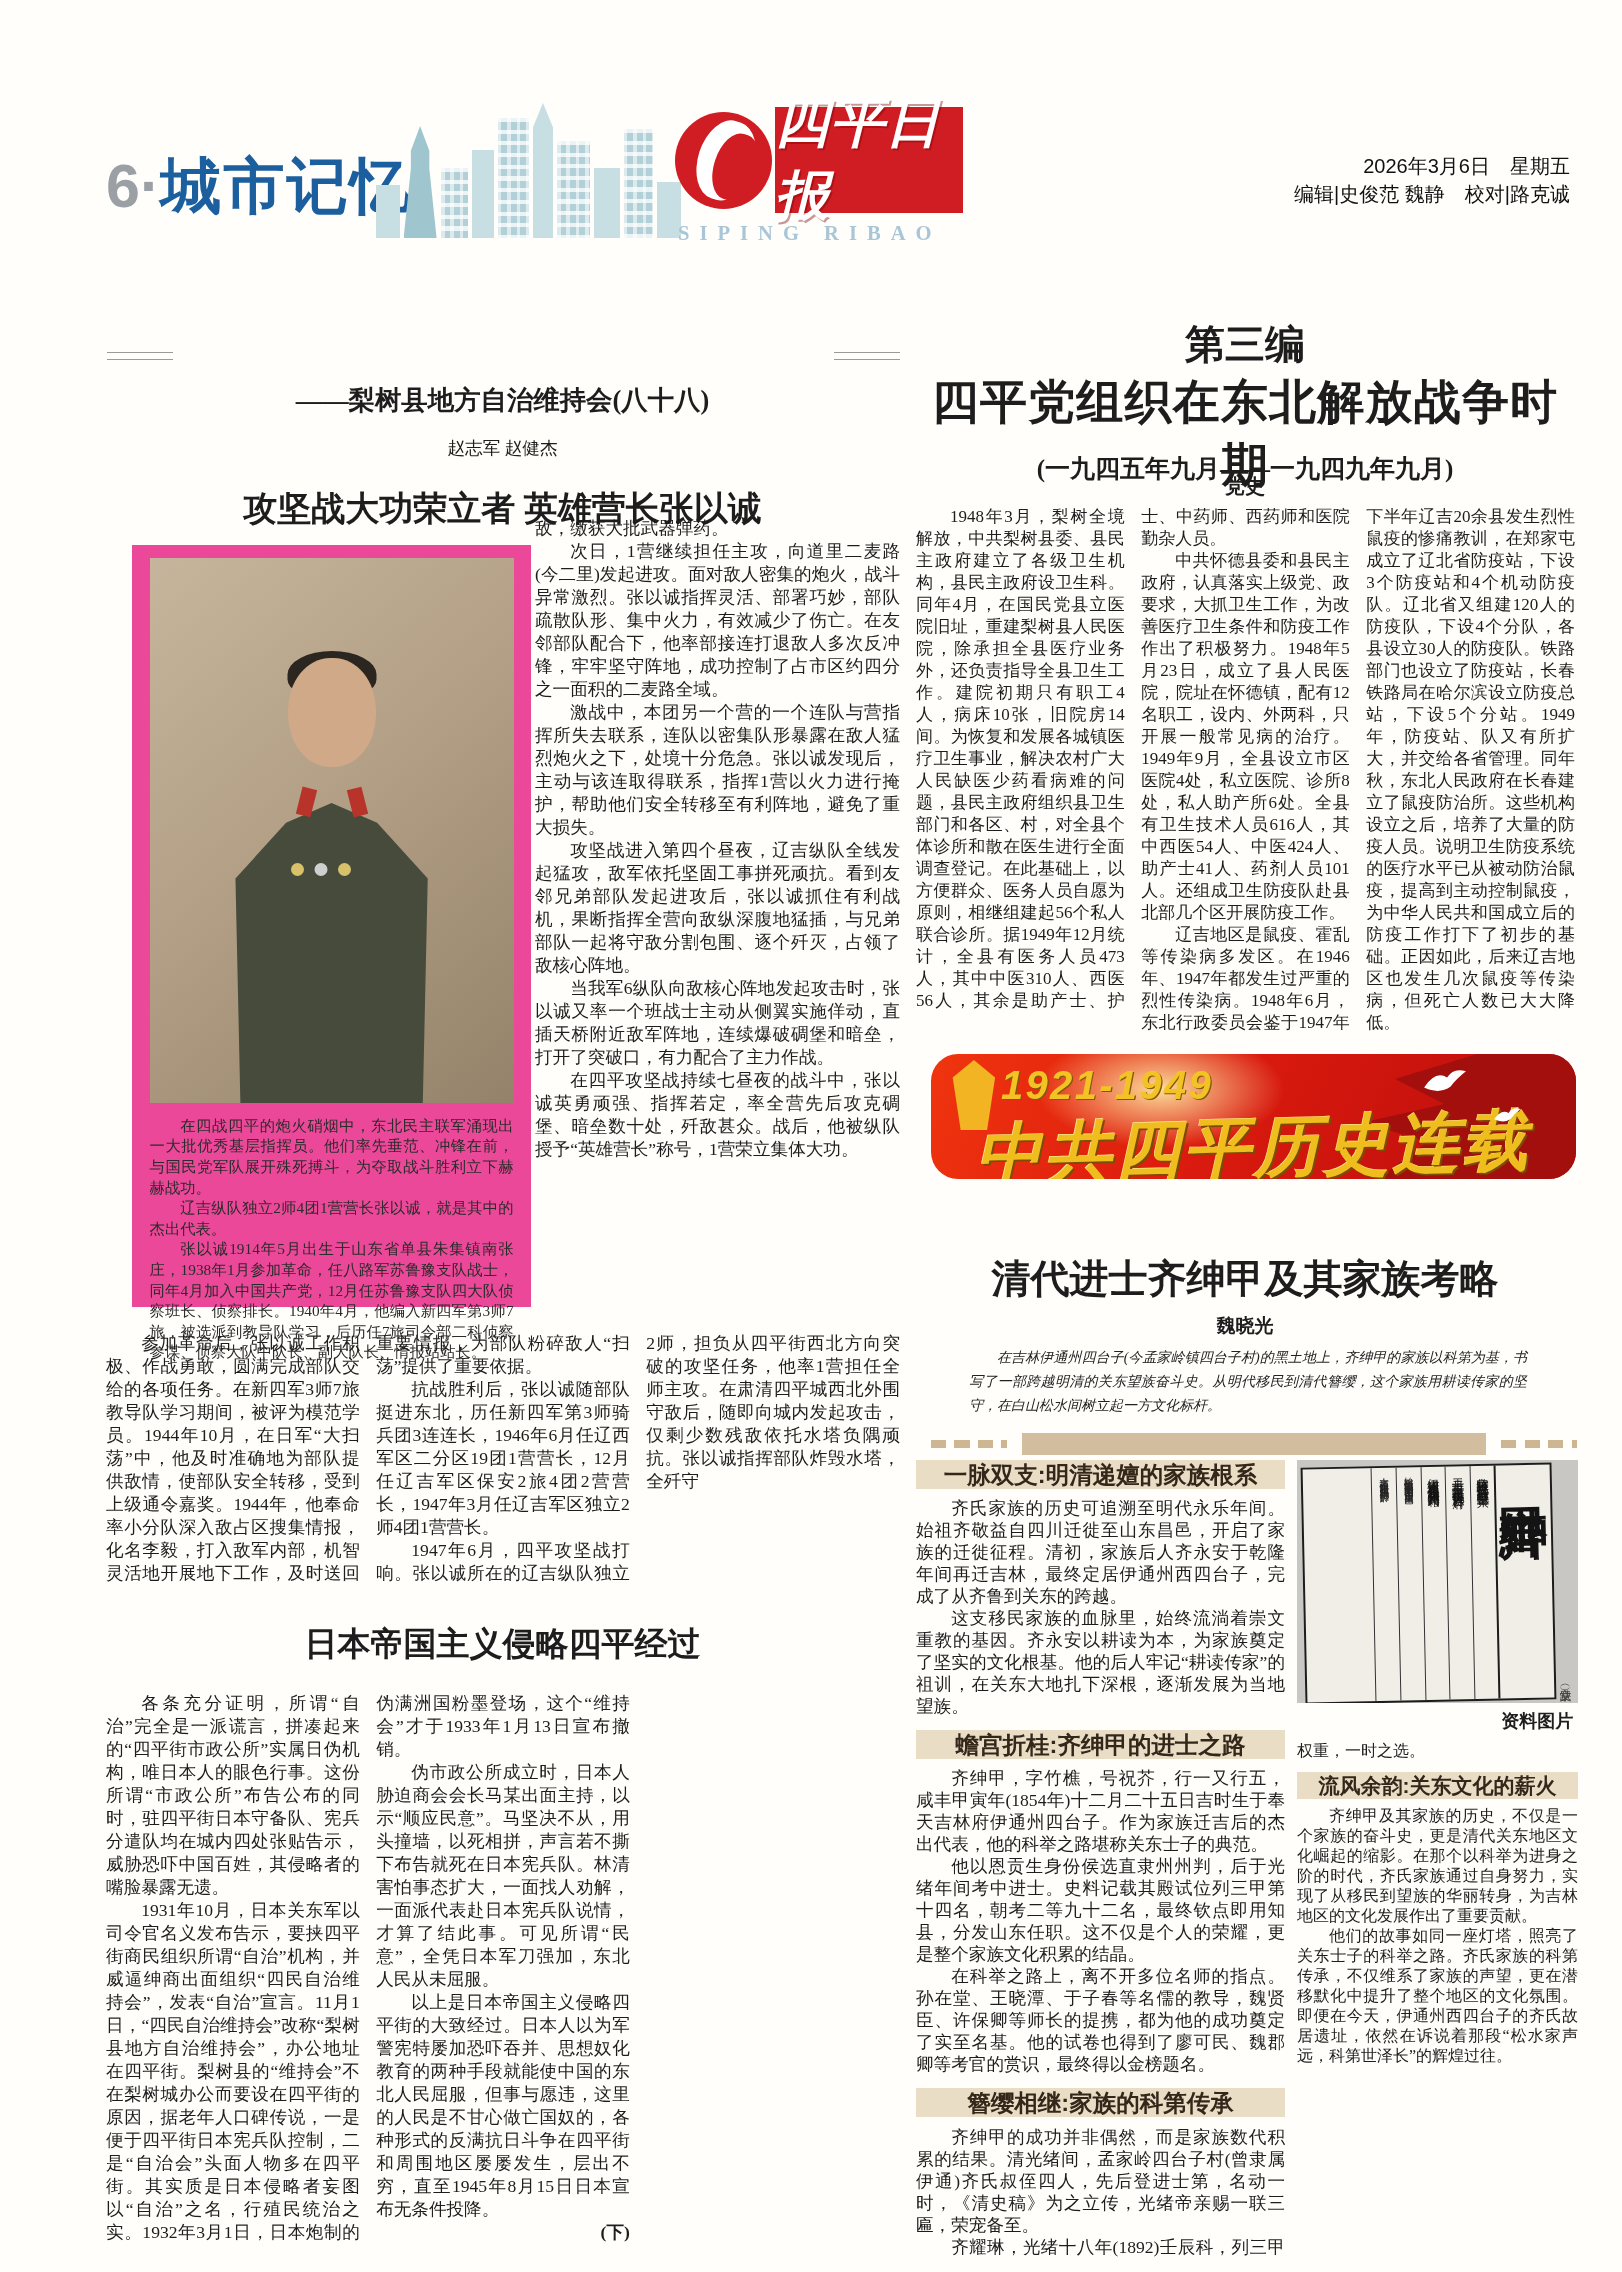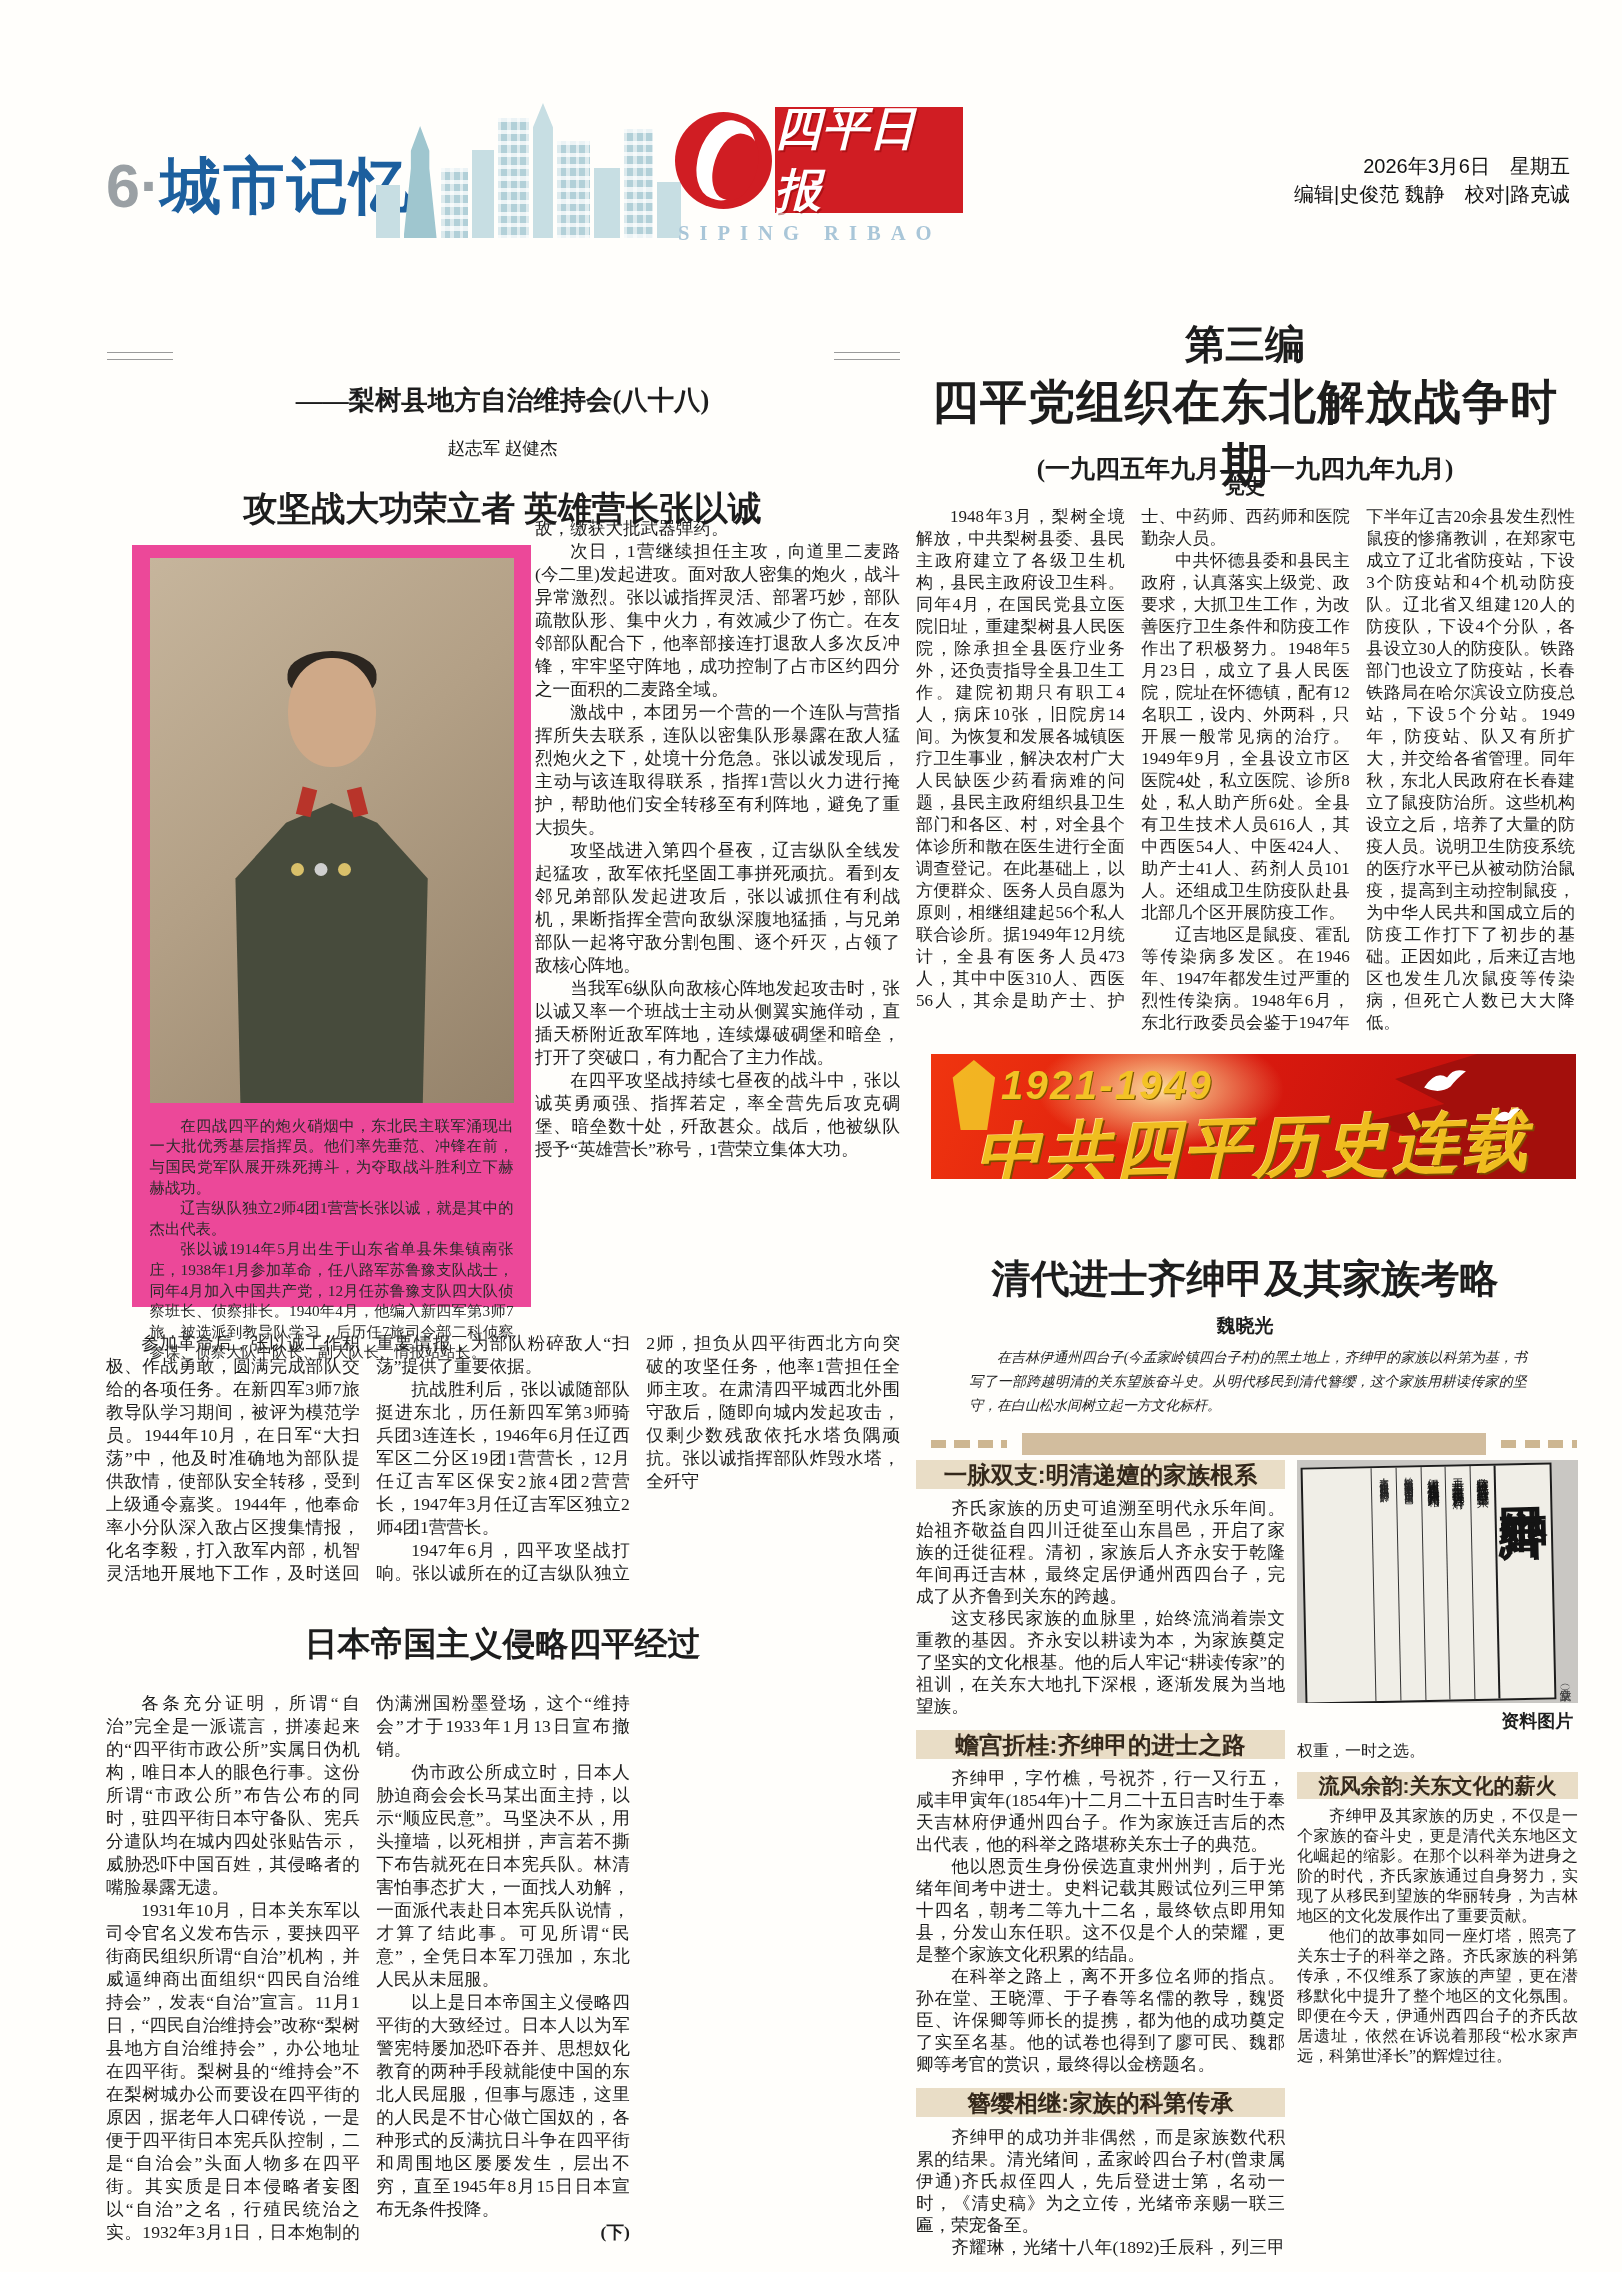--- a/index.html
+++ b/index.html
@@ -11,21 +11,21 @@
   .pagenum{font-family:"Liberation Sans","DejaVu Sans",sans-serif;font-weight:bold;font-size:61px;color:#9aa0a4;}
   .sectionname{font-family:"Liberation Sans","DejaVu Sans",sans-serif;font-weight:bold;font-size:61px;color:#1c5f9e;letter-spacing:2.3px;}
   .skyline{display:flex;align-items:flex-end;height:126px;}
   .bld{background:#b2d0d8;margin-right:4.1px;
        background-image:repeating-linear-gradient(to bottom,rgba(255,255,255,.75) 0 4.1px,transparent 4.1px 11.7px),
                         repeating-linear-gradient(to right,rgba(255,255,255,.55) 0 3.5px,transparent 3.5px 9.4px);}
   .bld.plain{background-image:none;background:#c7dee3;}
   .bld.cap{clip-path:polygon(50% 0,100% 18%,100% 100%,0 100%,0 18%);}
   .tower{background:#9fc6cf;clip-path:polygon(50% 0,78% 22%,78% 38%,100% 100%,0 100%,22% 38%,22% 22%);}
   .logoRed{background:#d01d23;display:flex;align-items:center;justify-content:center;}
-  .logoRed span{color:#fff;font-weight:bold;font-size:46px;font-style:italic;letter-spacing:1.2px;
+  .logoRed span{color:#fff;font-weight:bold;font-size:54px;font-style:italic;letter-spacing:1.2px;
                 font-family:"Liberation Serif",serif;text-shadow:1.8px 1.8px 0 rgba(120,0,0,.4);}
   .emblem{border-radius:50%;background:#d01d23;position:relative;overflow:hidden;}
   .emblem:before{content:"";position:absolute;left:24%;top:8%;width:58%;height:84%;background:#fff;
                  border-radius:50%/55%;transform:rotate(18deg);}
   .emblem:after{content:"";position:absolute;left:40%;top:22%;width:44%;height:70%;background:#d01d23;
                 border-radius:50%/55%;transform:rotate(18deg);}
   .ribao{font-family:"Liberation Serif",serif;font-size:20.6px;color:#a9c6d8;letter-spacing:10px;font-weight:bold;}
   .dateline{font-size:20px;line-height:28px;text-align:right;color:#111;
             font-family:"Liberation Sans","DejaVu Sans",sans-serif;}
 
@@ -64,21 +64,21 @@
   .japanTitle{width:793px;text-align:center;font-size:33px;font-weight:bold;}
 
   
   .phPart{width:658px;text-align:center;font-size:40px;font-weight:bold;}
   .phTitle{width:658px;text-align:center;font-size:47px;font-weight:bold;letter-spacing:1.2px;}
   .phRange{width:658px;text-align:center;font-size:25px;font-weight:bold;}
   .phCat{width:658px;text-align:center;font-size:20px;font-weight:bold;}
   .phCols{font-size:17px;line-height:22px;}
 
   
-  .banner{background:linear-gradient(115deg,#f0350f 0%,#da1a0e 45%,#b90c0c 100%);overflow:hidden;}
+  .banner{background:linear-gradient(115deg,#f0350f 0%,#da1a0e 45%,#b90c0c 100%);overflow:hidden;border-radius:27px;}
   .banner .rays{position:absolute;left:106px;top:-23.5px;width:247px;height:117px;
                 background:radial-gradient(closest-side,rgba(255,240,170,.9),rgba(255,240,170,0));}
   .banner .monument{position:absolute;right:0;top:0;width:329px;height:100%;background:#a30f0c;
                     clip-path:polygon(100% 0,100% 100%,40% 100%,55% 70%,35% 55%,60% 40%,45% 20%,70% 0);}
   .banner .years{position:absolute;left:70px;top:9.4px;font-size:40px;font-weight:900;font-style:italic;
                  color:#f3c325;text-shadow:1.2px 1.2px 0 #7d5a00;font-family:"Liberation Sans",sans-serif;letter-spacing:2.3px;}
   .banner .btitle{position:absolute;left:0;top:49px;width:100%;text-align:center;font-size:66px;font-weight:900;
                   font-style:italic;color:#f0bd1f;letter-spacing:3.5px;font-family:"Liberation Serif",serif;
                   text-shadow:1.8px 1.8px 0 #7d4a00,-0.6px -0.6px 0 #ffe98e;transform:rotate(-1.5deg);}
   .banner .emb{position:absolute;left:16.4px;top:5.9px;width:53px;height:70px;background:#f3c325;

